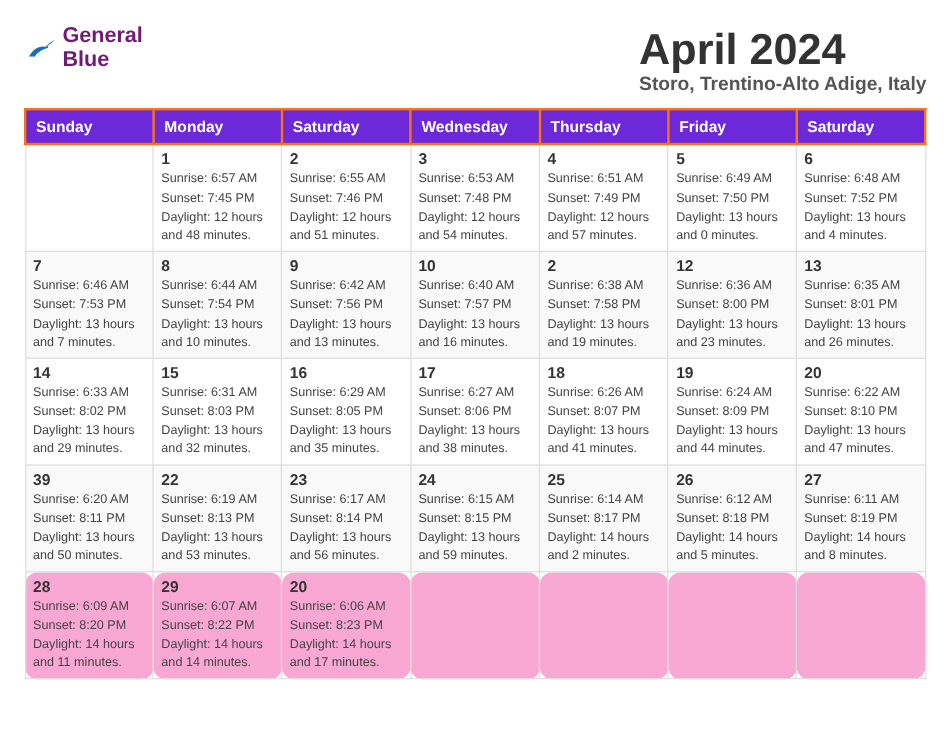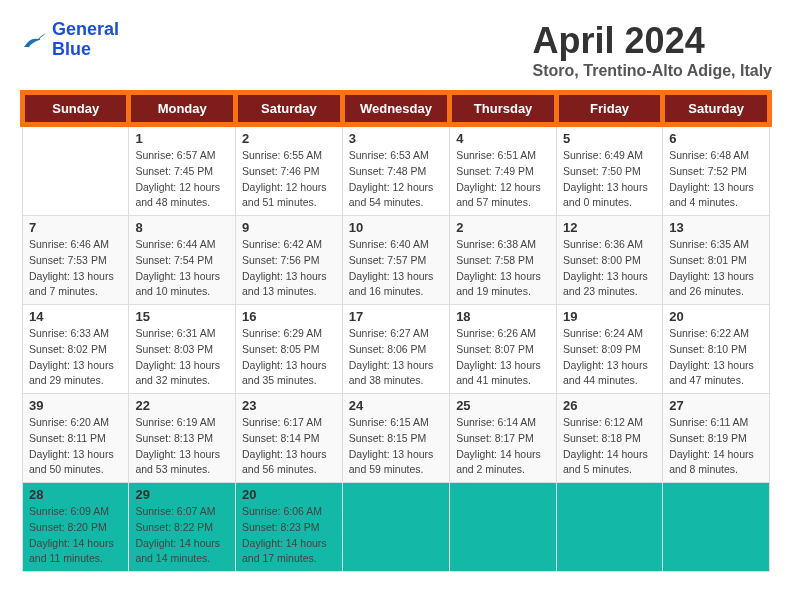--- a/index.html
+++ b/index.html
@@ -21,21 +21,21 @@
       align-items: center;
       gap: 4px;
     }
     .logo-text {
       font-size: 18px;
       font-weight: bold;
       color: #333;
       line-height: 1.1;
     }
     .logo-text span {
-      color: #1d4ed8;
+      color: #701a75;
     }
     .logo-bird {
       width: 28px;
       height: 22px;
     }
     .title-area {
     }
     .main-title {
       font-size: 36px;
       font-weight: bold;
@@ -45,27 +45,27 @@
       font-size: 16px;
       color: #555;
       font-weight: bold;
     }
     .calendar {
       width: 100%;
       border-collapse: collapse;
       font-size: 11px;
     }
     .calendar th {
-      background-color: #7f1d1d;
+      background-color: #6d28d9;
       color: #fff;
-      text-align: center;
+      text-align: left;
       padding: 6px 8px;
       font-size: 13px;
       font-weight: bold;
-      border: 5px solid #f97316;
+      border: 2px solid #f97316;
     }
     .calendar td {
       vertical-align: top;
       padding: 4px 6px;
       border: 1px solid #ddd;
       width: 108px;
       min-height: 80px;
       background: #fff;
     }
     .calendar tr:nth-child(even) td {
@@ -77,21 +77,22 @@
       color: #333;
       display: block;
       margin-bottom: 2px;
     }
     .day-info {
       color: #444;
       line-height: 1.5;
       font-size: 10.5px;
     }
     .empty-row td {
-      background: #14b8a6;
+      background: #f9a8d4;
+      border-radius: 10px;
     }
   </style>
 </head>
 <body>
 
 <div class="header">
   <div class="logo">
     <svg class="logo-bird" viewBox="0 0 28 22" xmlns="http://www.w3.org/2000/svg">
       <path d="M4 18 Q10 8 18 10 Q22 6 26 4 Q20 10 14 12 Q10 14 8 18 Z" fill="#1a6fb5"></path>
       <path d="M8 18 Q12 12 20 10" stroke="#1a6fb5" stroke-width="1.5" fill="none"></path>

